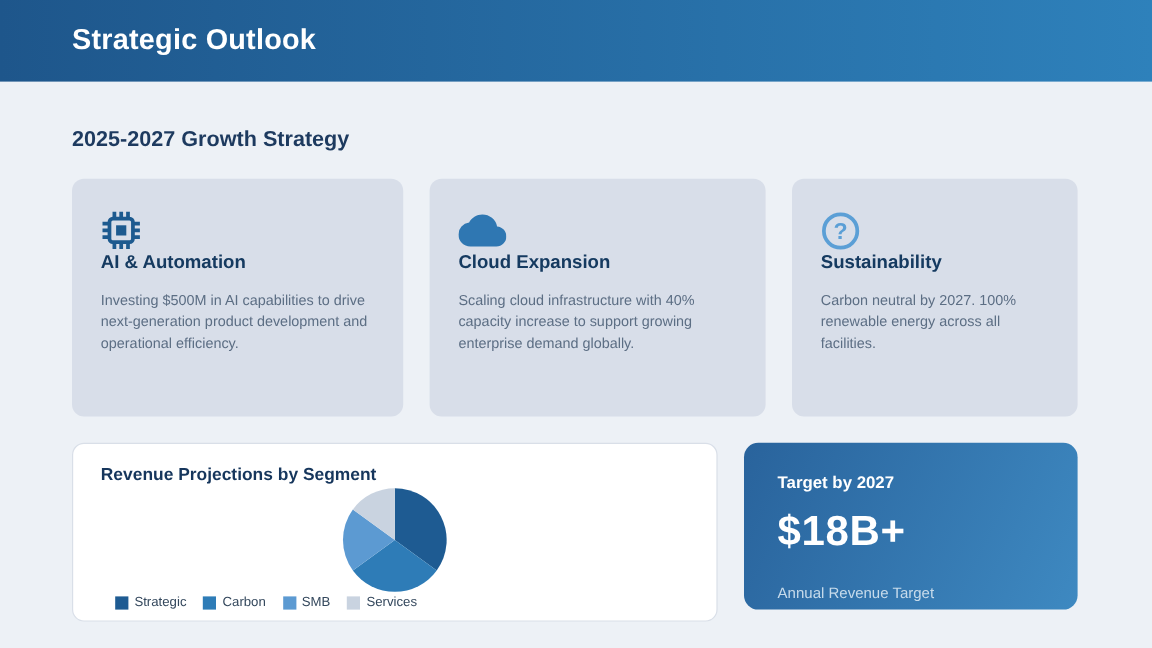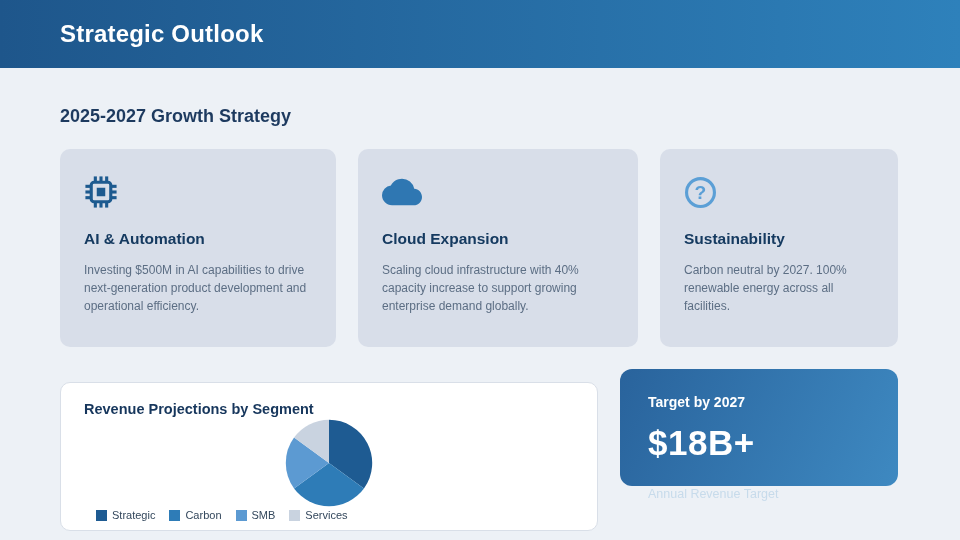--- a/index.html
+++ b/index.html
@@ -36,21 +36,20 @@
     margin-top: 22px;
   }
   .card {
     background: #d8dee9;
     border-radius: 10px;
     height: 198px;
     padding: 25px 24px;
   }
   .icon-wrap { height: 36px; display: flex; align-items: center; }
   .card h3 {
-    margin-top: 20px;
     font-size: 15.5px;
     font-weight: bold;
     color: #153a60;
   }
   .card p {
     margin-top: 13px;
     font-size: 12px;
     line-height: 18px;
     color: #5c6e84;
   }
@@ -62,21 +61,20 @@
     align-items: start;
   }
   .chart-card {
     background: #ffffff;
     border: 1px solid #d9dfe8;
     border-radius: 10px;
     height: 149px;
     padding: 18px 23px 9px 23px;
     display: flex;
     flex-direction: column;
-    margin-top: 13px;
   }
   .chart-card h3 {
     font-size: 14.5px;
     font-weight: bold;
     color: #16365c;
   }
   .pie-wrap {
     flex: 1;
     display: flex;
     align-items: center;
@@ -93,21 +91,21 @@
     display: inline-flex;
     align-items: center;
     gap: 5px;
     font-size: 11px;
     color: #33475c;
   }
   .swatch { width: 11px; height: 11px; display: inline-block; }
   .target-card {
     background: linear-gradient(115deg, #29639c 0%, #3e89c1 100%);
     border-radius: 12px;
-    height: 117px;
+    height: 139px;
     padding: 25px 28px;
     color: #ffffff;
   }
   .target-label { font-size: 14px; font-weight: bold; }
   .target-value { margin-top: 13px; font-size: 35px; font-weight: bold; letter-spacing: 0.5px; }
   .target-caption { margin-top: 24px; font-size: 12.5px; color: #c7dbeb; }
 </style>
 </head>
 <body>
 

